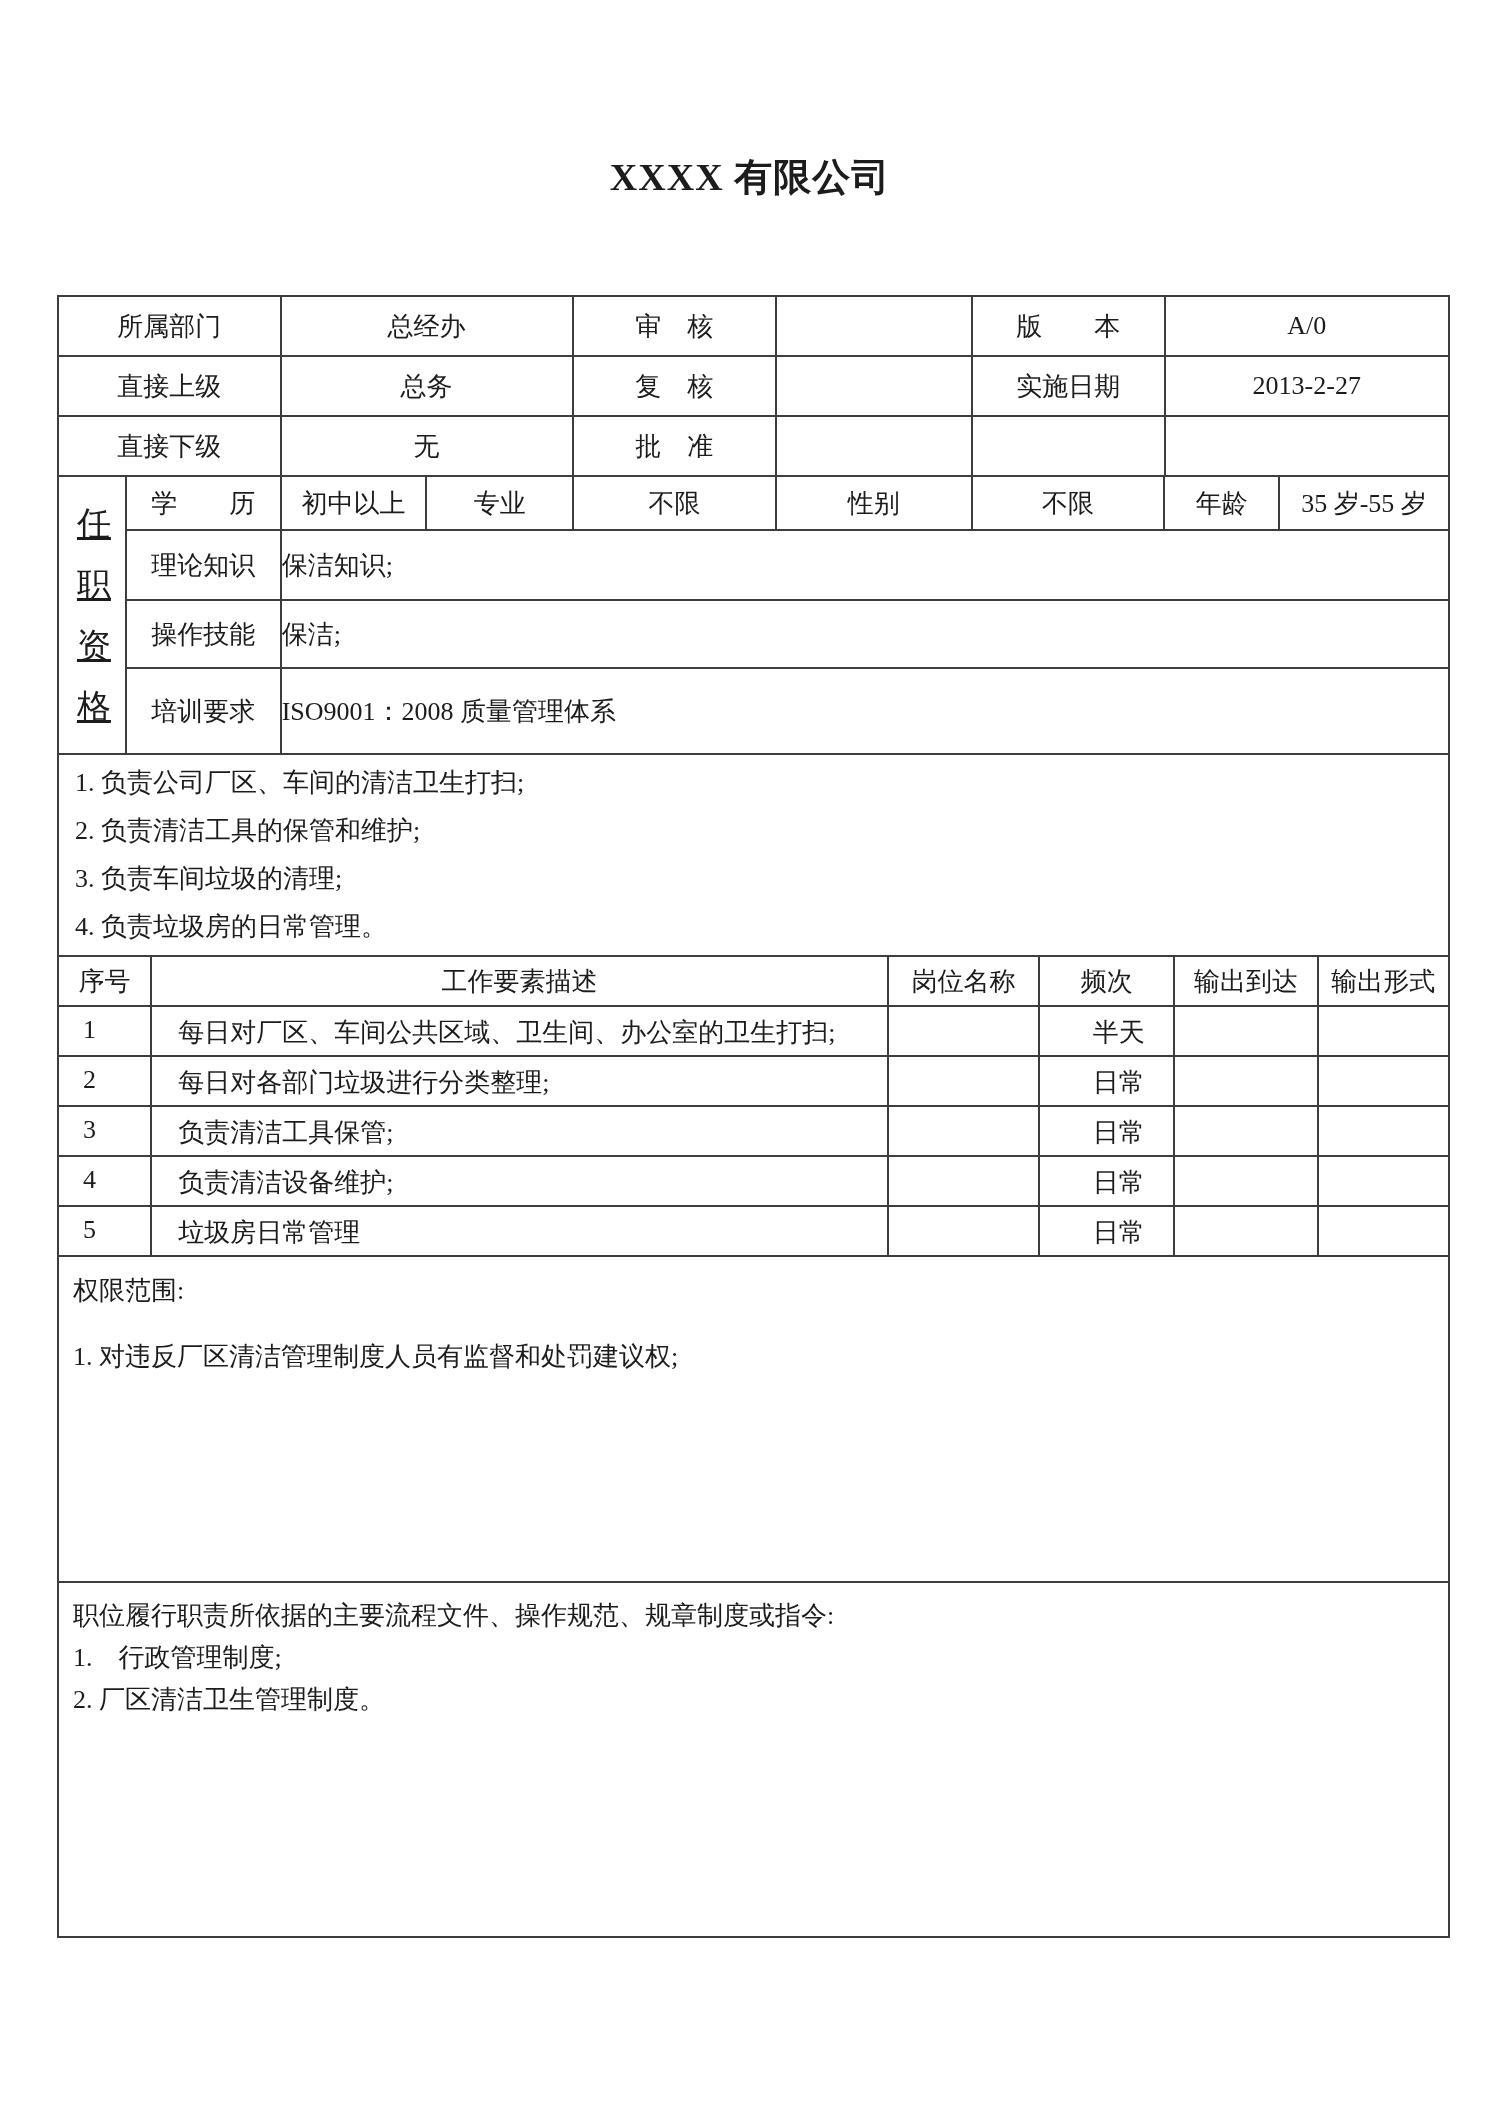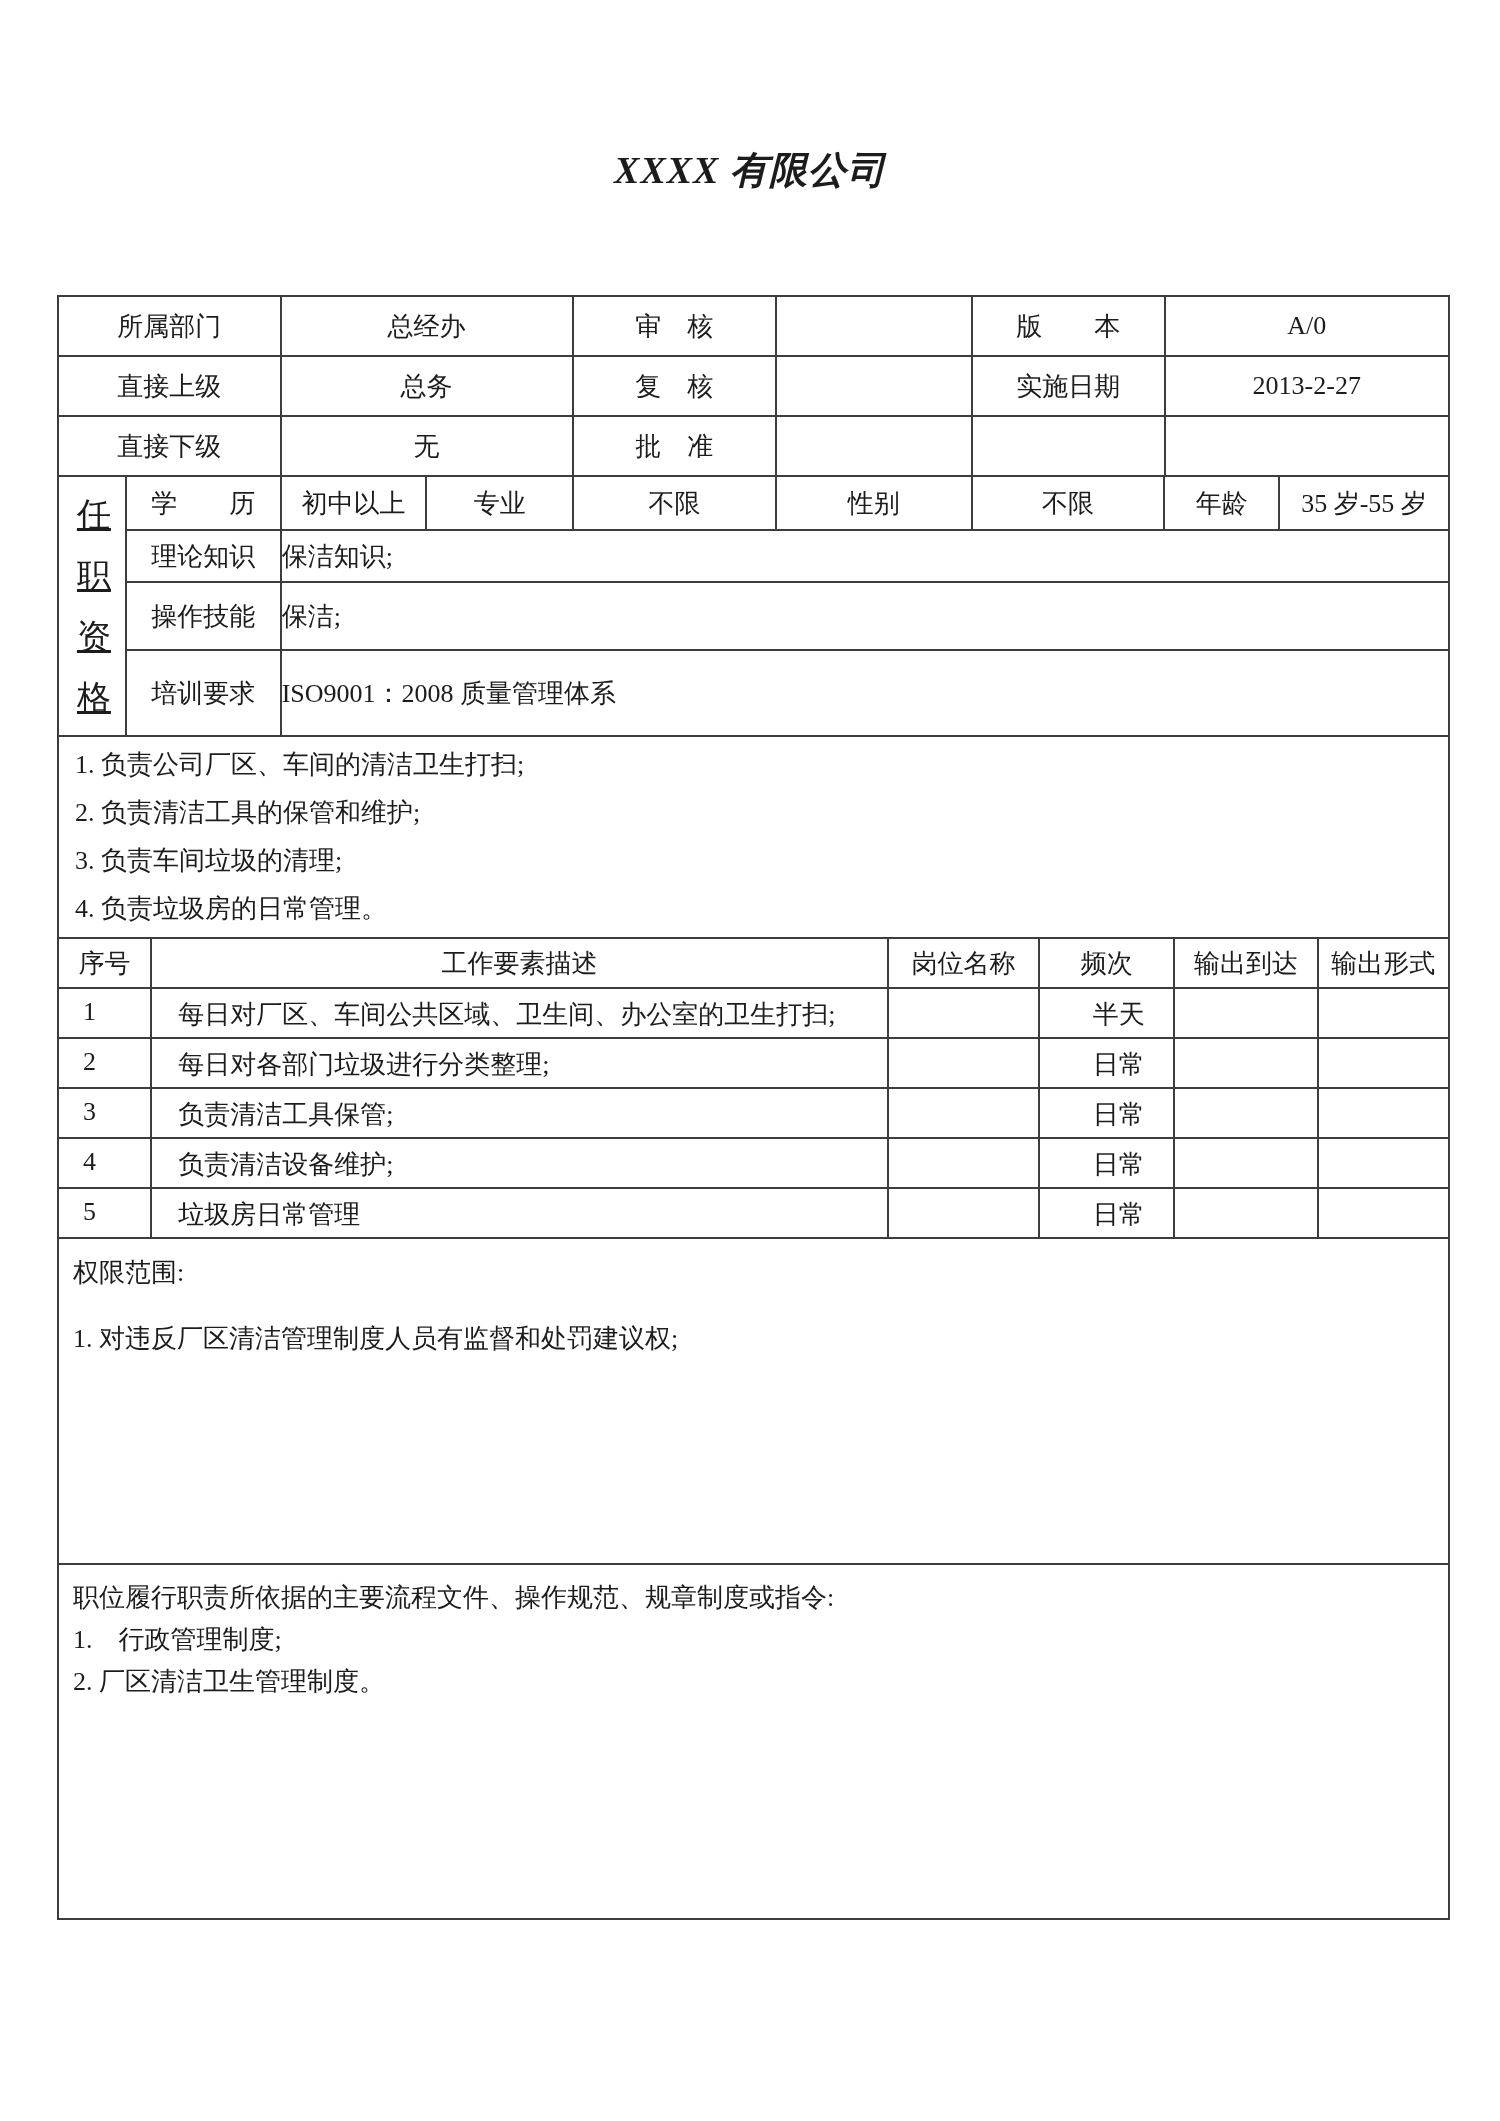--- a/index.html
+++ b/index.html
@@ -7,27 +7,26 @@
   .page {
     position: relative;
     width: 1500px;
     height: 2121px;
     background: #ffffff;
     font-family: "Liberation Serif", "DejaVu Serif", serif;
     color: #1c1c1c;
     overflow: hidden;
   }
   .company-title {
-    margin: 5px;
+    margin: 12px;
     padding-top: 140px;
     text-align: center;
     font-size: 38px;
     font-weight: 700;
     letter-spacing: 1px;
-    font-style: italic;
   }
   .doc-title {
     margin: 38px 0 0 0;
     text-align: center;
     font-size: 33px;
     font-weight: 400;
   }
   .doc-body {
     position: absolute;
     left: 57px;
@@ -47,21 +46,21 @@
     text-align: center;
     vertical-align: middle;
     padding: 0;
     color: #1c1c1c;
     overflow: hidden;
   }
   
   .t1 td { height: 60px; }
   
   .t2 .r-edu td   { height: 54px; }
-  .t2 .r-theory td{ height: 52px; }
+  .t2 .r-theory td{ height: 70px; }
   .t2 .r-skill td { height: 68px; }
   .t2 .r-train td { height: 86px; }
   .t2 td.val { text-align: left; }
   .vstack {
     width: 30px;
     margin: 0 auto;
     word-break: break-all;
     line-height: 1.8;
     font-size: 34px;
     text-align: right;

